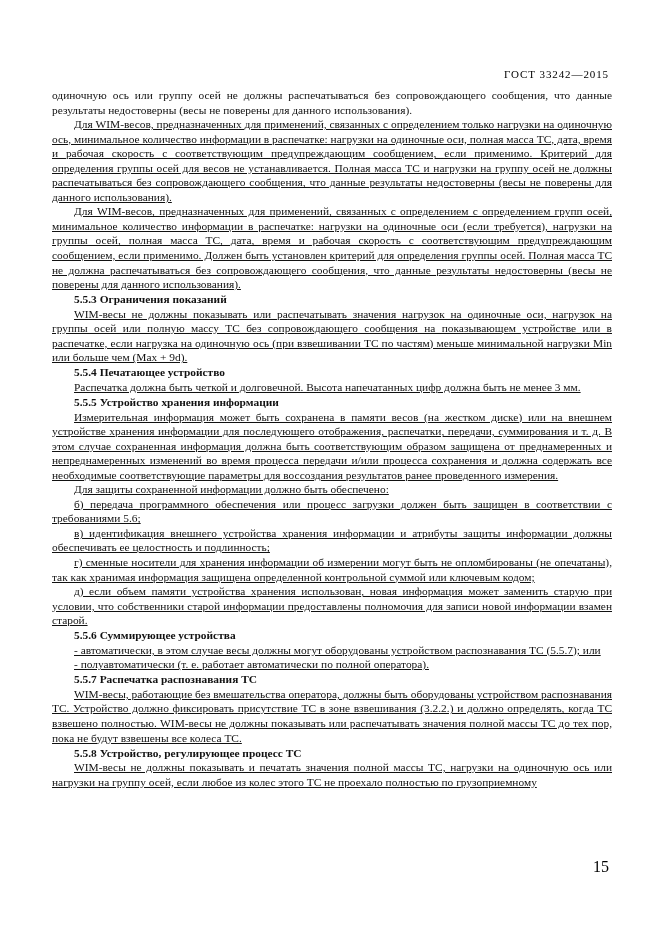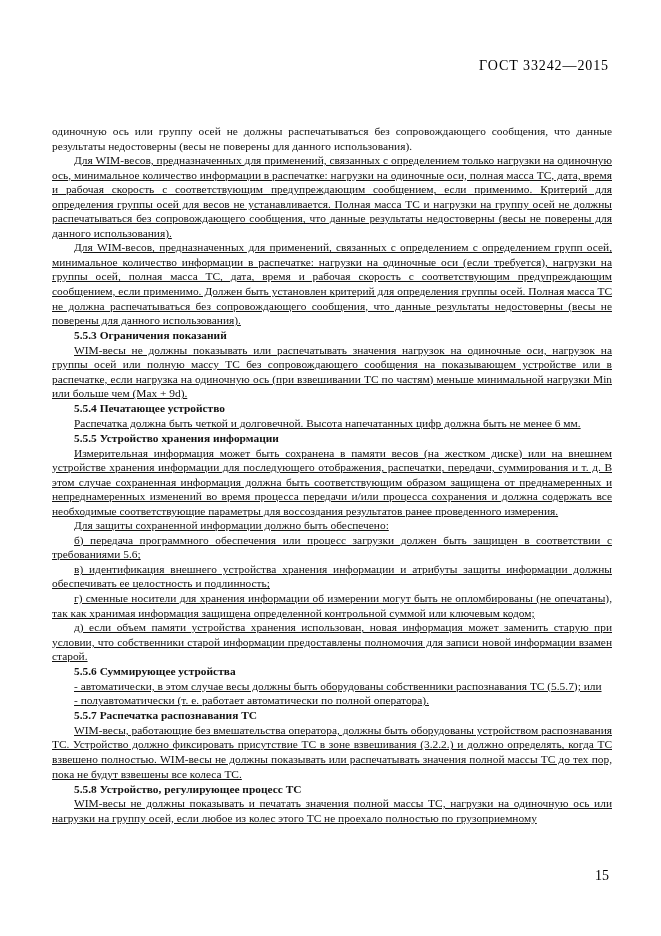--- a/index.html
+++ b/index.html
@@ -11,85 +11,84 @@
     position: relative;
     width: 661px;
     height: 936px;
     background: #ffffff;
     font-family: "Liberation Serif", serif;
     color: #1a1a1a;
     box-sizing: border-box;
   }
   .header {
     position: absolute;
-    top: 58px;
+    top: 68px;
     right: 52px;
     font-family: "Liberation Serif", serif;
-    font-size: 14px;
+    font-size: 11px;
     letter-spacing: 0.9px;
     color: #000;
     white-space: nowrap;
     margin-left: 40px;
   }
   .content {
     position: absolute;
     top: 88px;
     left: 52px;
     width: 560px;
-    margin-top: 36px;
   }
   p {
     margin: 0;
     font-size: 11.4px;
     line-height: 14.55px;
     text-align: justify;
     text-justify: inter-word;
     color: #111;
   }
   p.indent {
     text-indent: 22px;
     text-decoration: underline;
   }
   p.heading {
     font-weight: bold;
     text-indent: 22px;
     margin-top: 0.5px;
   }
   .footer {
     position: absolute;
-    bottom: 52px;
+    bottom: 60px;
     right: 52px;
-    font-size: 14px;
+    font-size: 16px;
     color: #000;
   }
 </style>
 </head>
 <body>
 
 <div class="page">
 
   <div class="header">ГОСТ 33242—2015</div>
 
   <div class="content">
     <p class="body">одиночную ось или группу осей не должны распечатываться без сопровождающего сообщения, что данные результаты недостоверны (весы не поверены для данного использования).</p>
     <p class="indent">Для WIM-весов, предназначенных для применений, связанных с определением только нагрузки на одиночную ось, минимальное количество информации в распечатке: нагрузки на одиночные оси, полная масса ТС, дата, время и рабочая скорость с соответствующим предупреждающим сообщением, если применимо. Критерий для определения группы осей для весов не устанавливается. Полная масса ТС и нагрузки на группу осей не должны распечатываться без сопровождающего сообщения, что данные результаты недостоверны (весы не поверены для данного использования).</p>
     <p class="indent">Для WIM-весов, предназначенных для применений, связанных с определением с определением групп осей, минимальное количество информации в распечатке: нагрузки на одиночные оси (если требуется), нагрузки на группы осей, полная масса ТС, дата, время и рабочая скорость с соответствующим предупреждающим сообщением, если применимо. Должен быть установлен критерий для определения группы осей. Полная масса ТС не должна распечатываться без сопровождающего сообщения, что данные результаты недостоверны (весы не поверены для данного использования).</p>
     <p class="heading">5.5.3 Ограничения показаний</p>
     <p class="indent">WIM-весы не должны показывать или распечатывать значения нагрузок на одиночные оси, нагрузок на группы осей или полную массу ТС без сопровождающего сообщения на показывающем устройстве или в распечатке, если нагрузка на одиночную ось (при взвешивании ТС по частям) меньше минимальной нагрузки Min или больше чем (Max + 9d).</p>
     <p class="heading">5.5.4 Печатающее устройство</p>
-    <p class="indent">Распечатка должна быть четкой и долговечной. Высота напечатанных цифр должна быть не менее 6 мм.</p>
+    <p class="indent">Распечатка должна быть четкой и долговечной. Высота напечатанных цифр должна быть не менее 3 мм.</p>
     <p class="heading">5.5.5 Устройство хранения информации</p>
     <p class="indent">Измерительная информация может быть сохранена в памяти весов (на жестком диске) или на внешнем устройстве хранения информации для последующего отображения, распечатки, передачи, суммирования и т. д. В этом случае сохраненная информация должна быть соответствующим образом защищена от преднамеренных и непреднамеренных изменений во время процесса передачи и/или процесса сохранения и должна содержать все необходимые соответствующие параметры для воссоздания результатов ранее проведенного измерения.</p>
     <p class="indent">Для защиты сохраненной информации должно быть обеспечено:</p>
     <p class="indent">б) передача программного обеспечения или процесс загрузки должен быть защищен в соответствии с требованиями 5.6;</p>
     <p class="indent">в) идентификация внешнего устройства хранения информации и атрибуты защиты информации должны обеспечивать ее целостность и подлинность;</p>
     <p class="indent">г) сменные носители для хранения информации об измерении могут быть не опломбированы (не опечатаны), так как хранимая информация защищена определенной контрольной суммой или ключевым кодом;</p>
     <p class="indent">д) если объем памяти устройства хранения использован, новая информация может заменить старую при условии, что собственники старой информации предоставлены полномочия для записи новой информации взамен старой.</p>
     <p class="heading">5.5.6 Суммирующее устройства</p>
-    <p class="indent">- автоматически, в этом случае весы должны быть оборудованы собственники распознавания ТС (5.5.7); или</p>
+    <p class="indent">- автоматически, в этом случае весы должны могут оборудованы устройством распознавания ТС (5.5.7); или</p>
     <p class="indent">- полуавтоматически (т. е. работает автоматически по полной оператора).</p>
     <p class="heading">5.5.7 Распечатка распознавания ТС</p>
     <p class="indent">WIM-весы, работающие без вмешательства оператора, должны быть оборудованы устройством распознавания ТС. Устройство должно фиксировать присутствие ТС в зоне взвешивания (3.2.2.) и должно определять, когда ТС взвешено полностью. WIM-весы не должны показывать или распечатывать значения полной массы ТС до тех пор, пока не будут взвешены все колеса ТС.</p>
     <p class="heading">5.5.8 Устройство, регулирующее процесс ТС</p>
     <p class="indent">WIM-весы не должны показывать и печатать значения полной массы ТС, нагрузки на одиночную ось или нагрузки на группу осей, если любое из колес этого ТС не проехало полностью по грузоприемному</p>
   </div>
 
   <div class="footer">15</div>
 
 </div>

